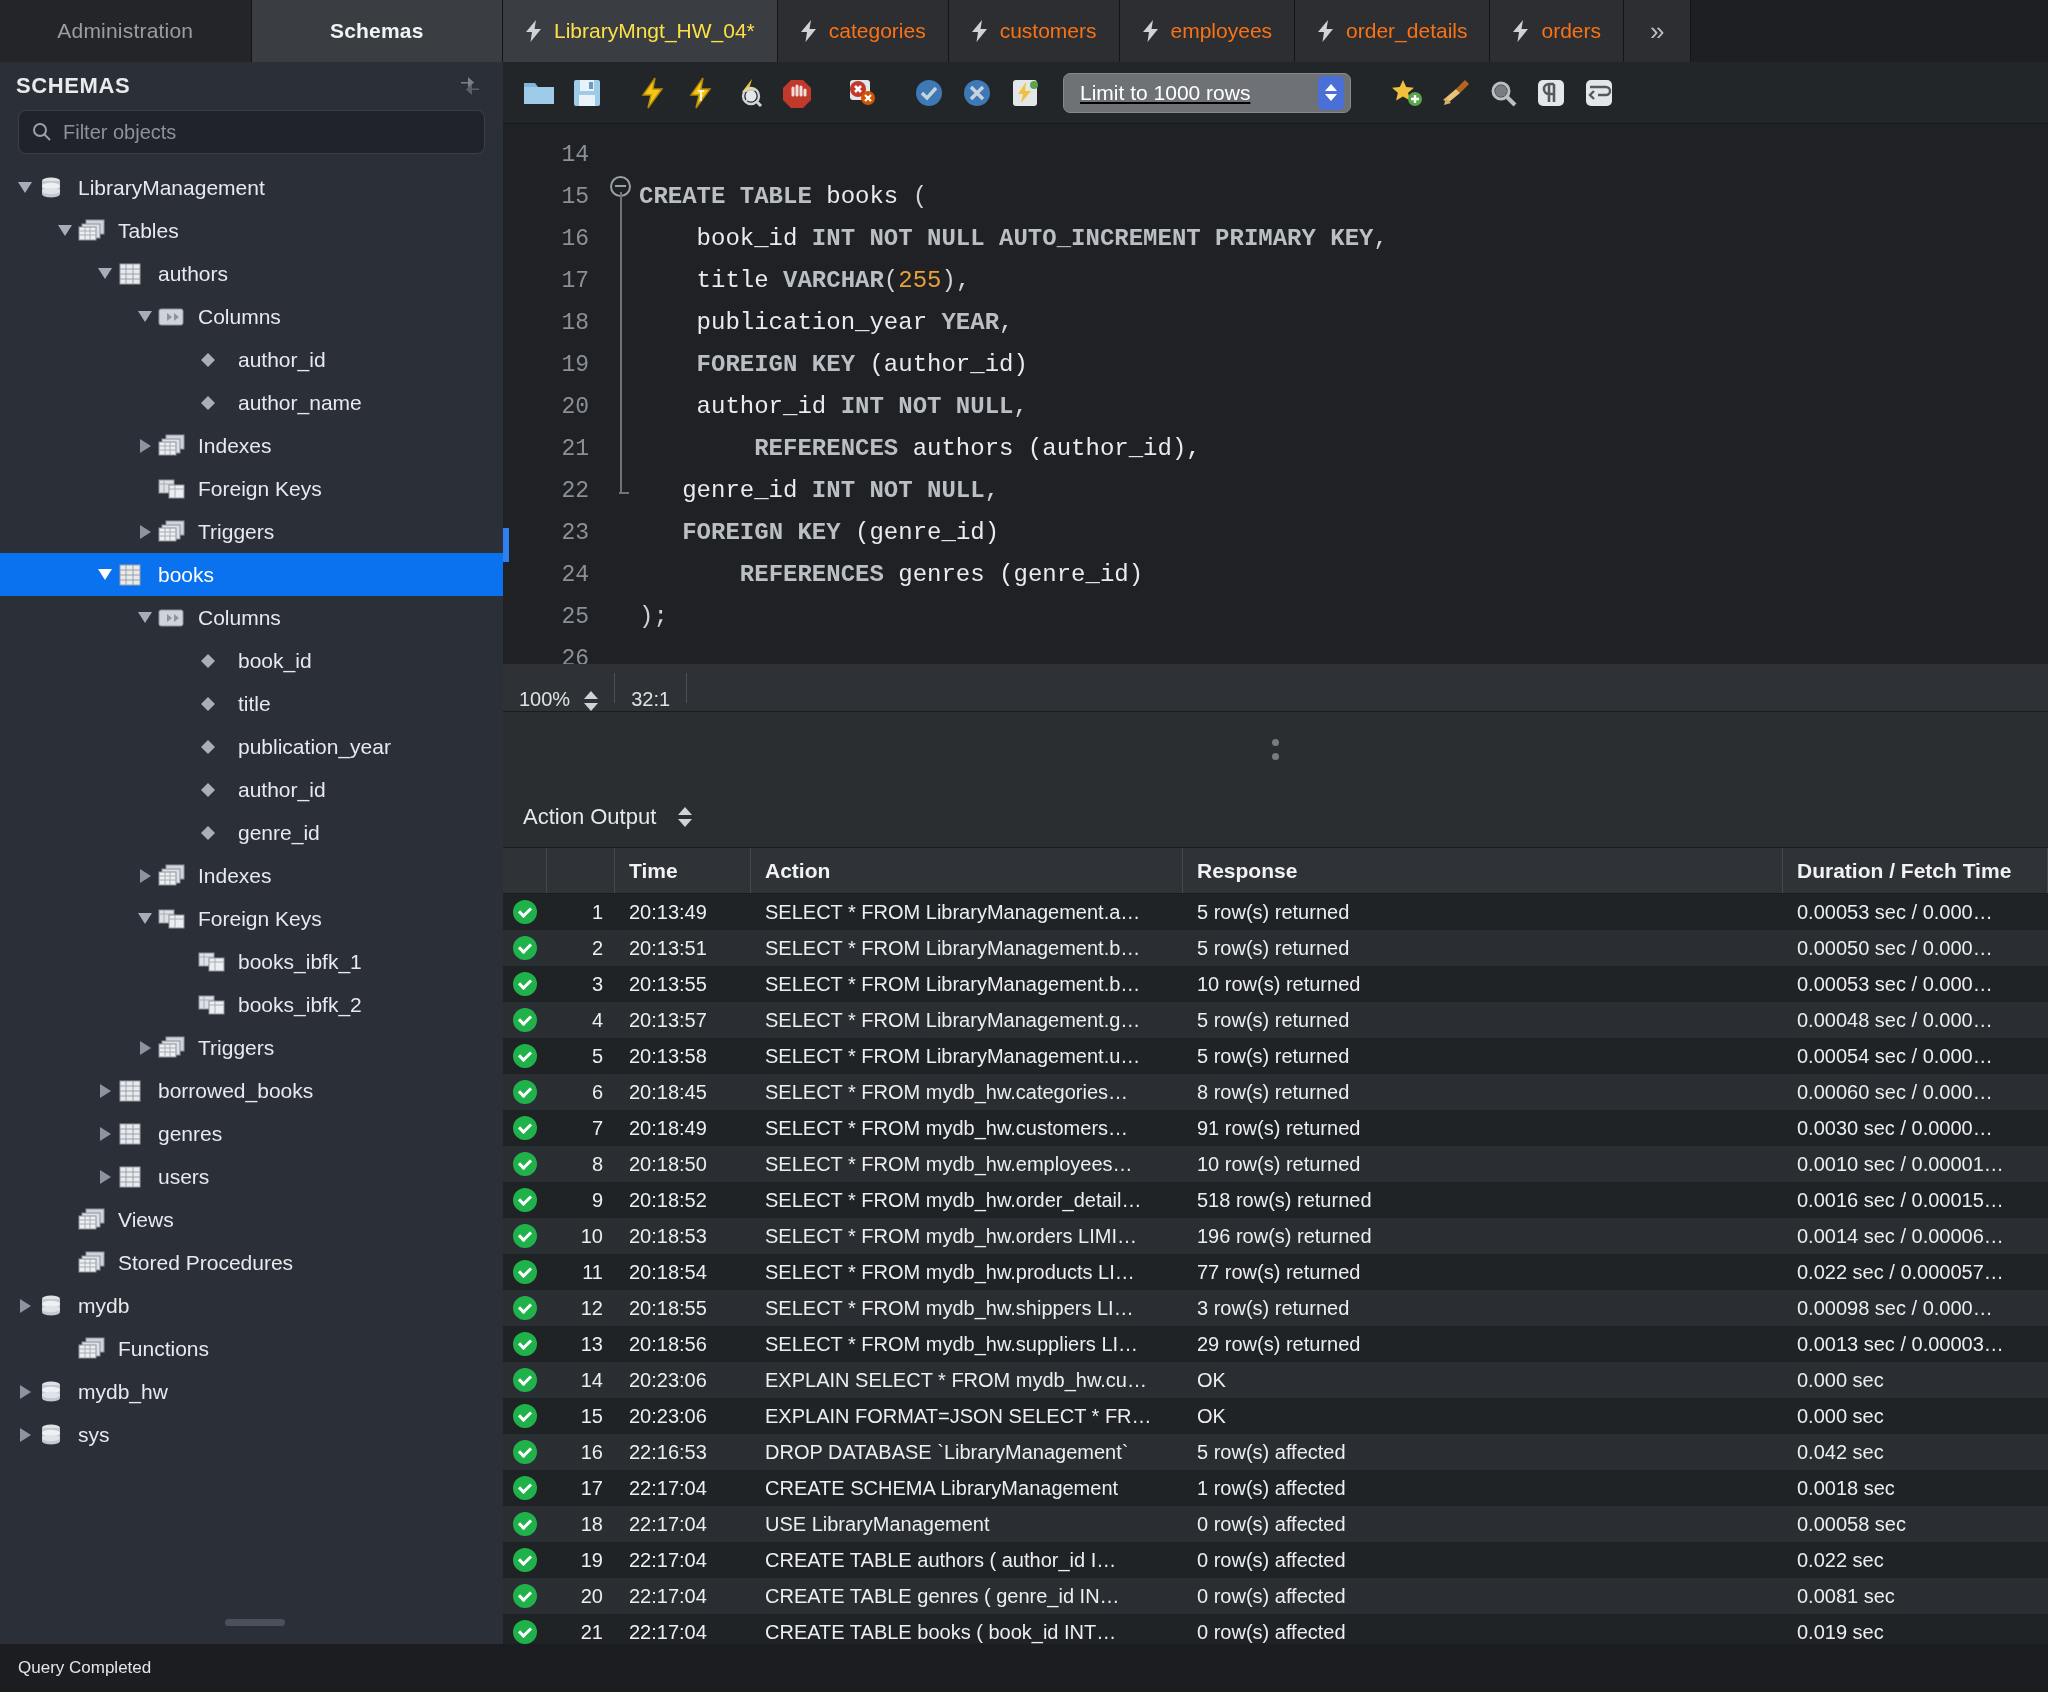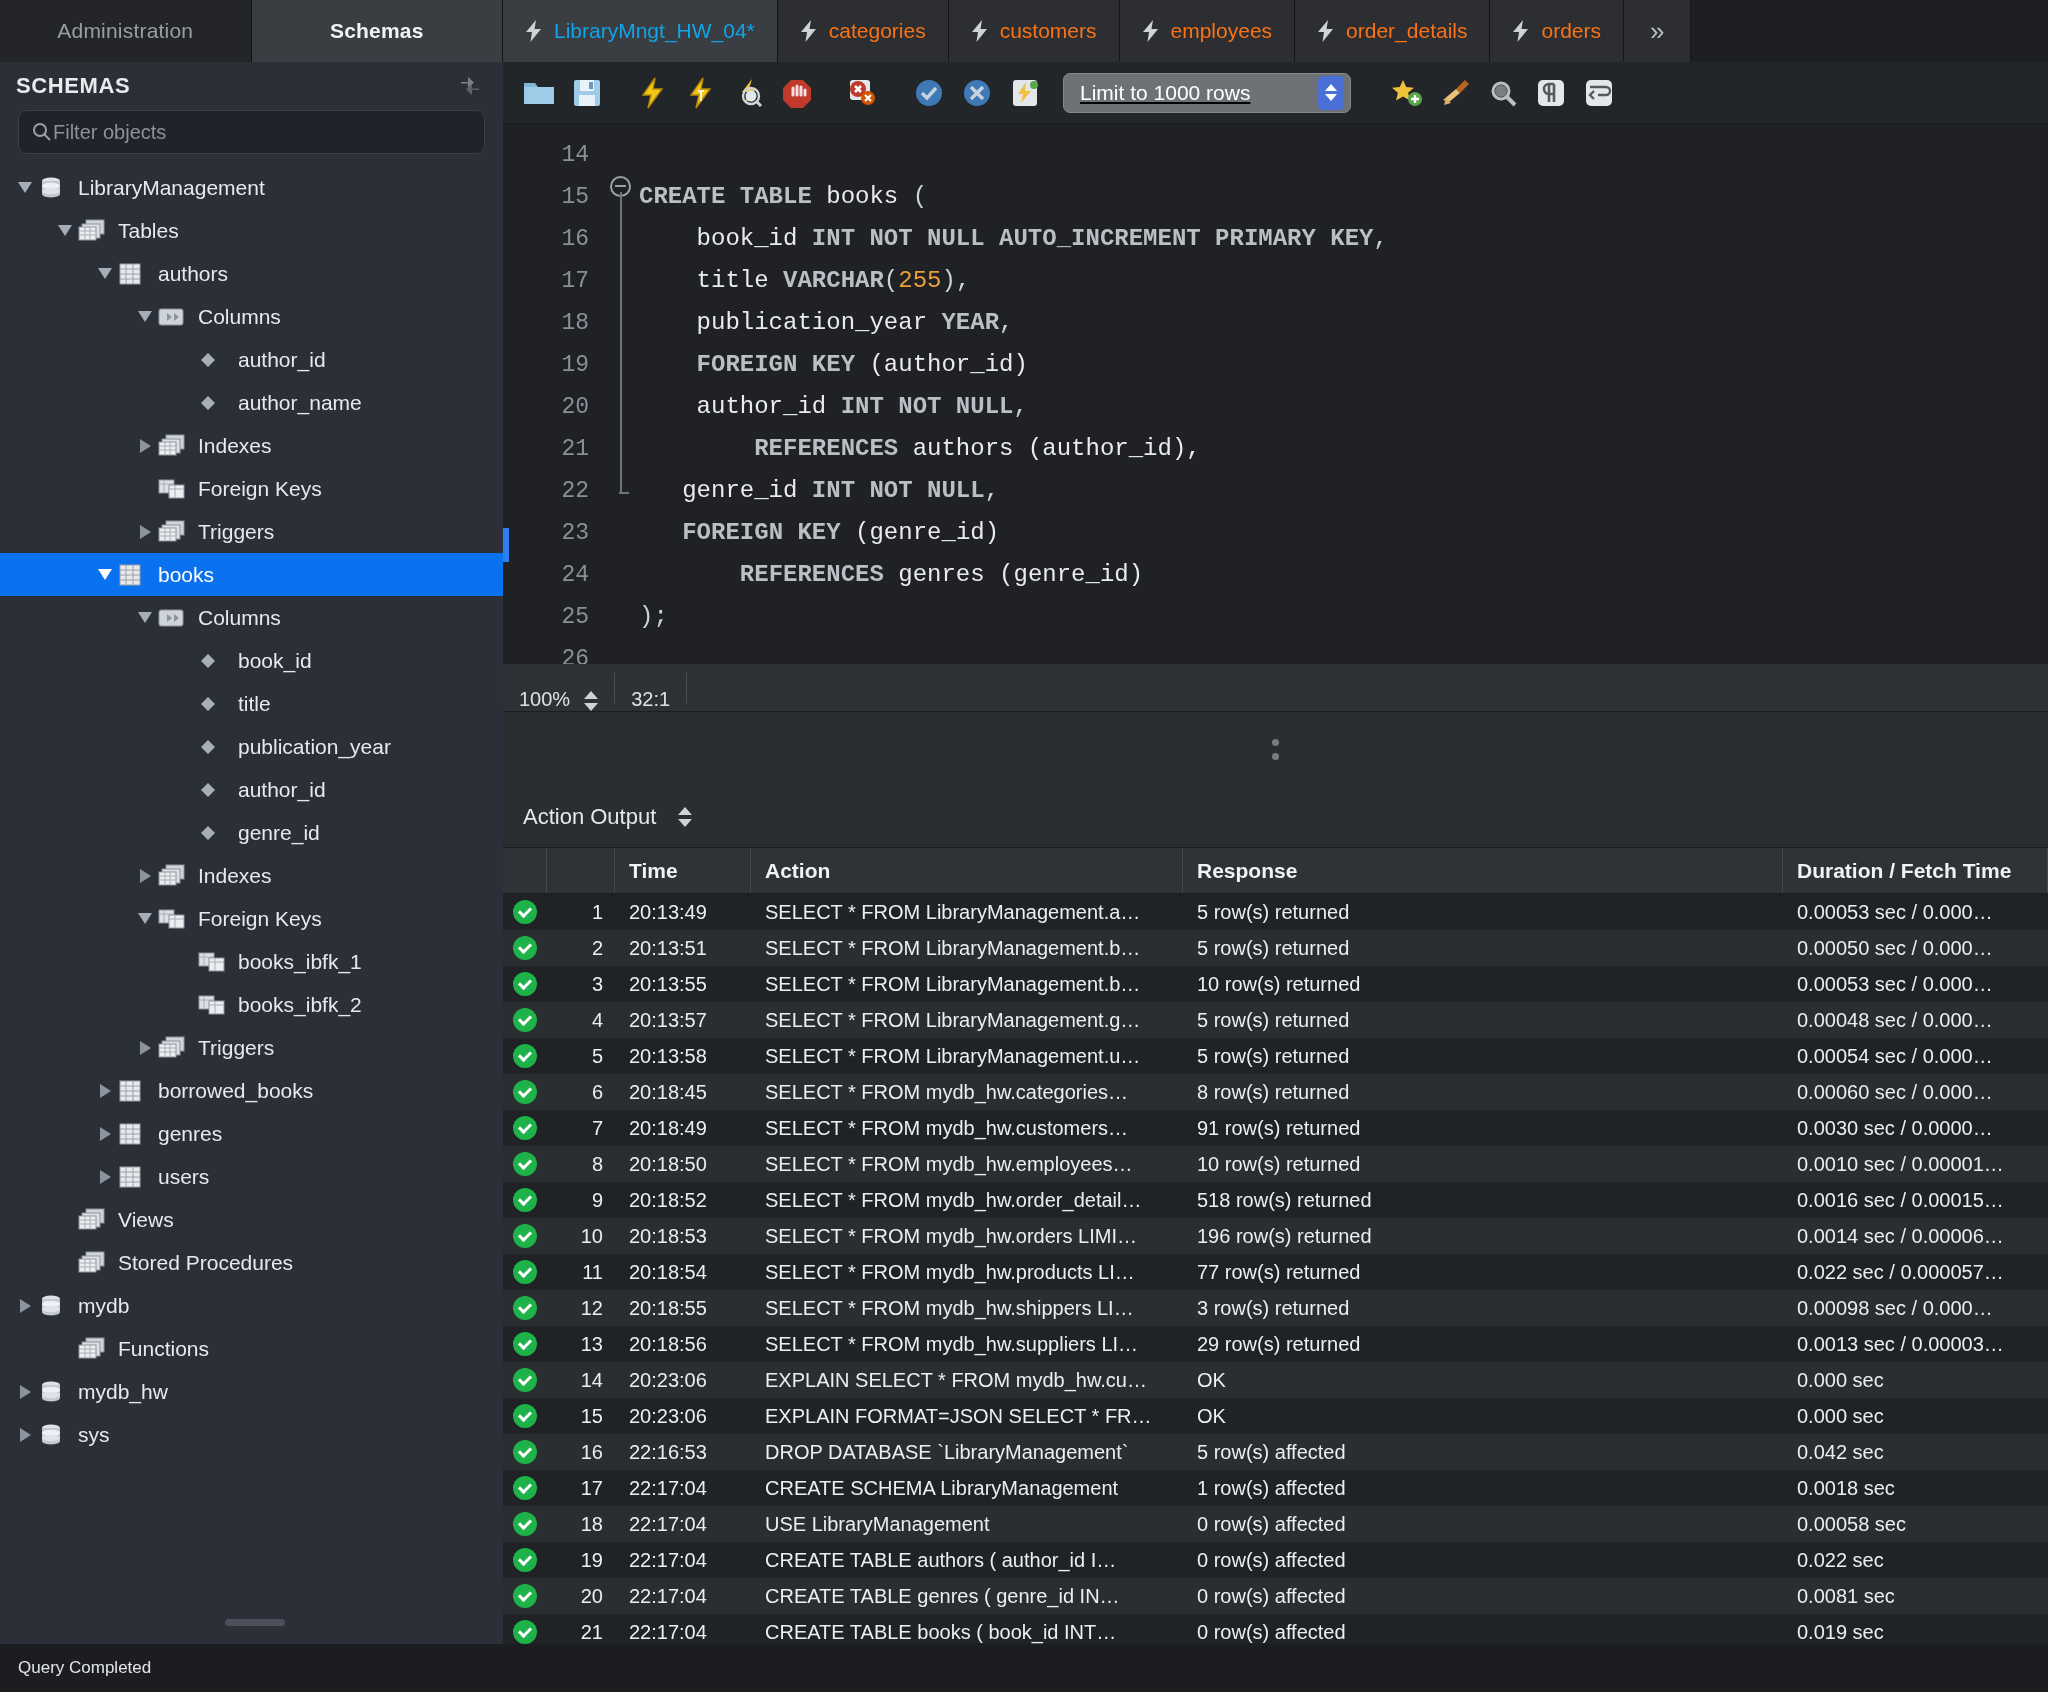--- a/index.html
+++ b/index.html
@@ -20,39 +20,39 @@
     font-size: 21px; color: #9a9ea4; background: #232528;
     border-right: 1px solid #121315; letter-spacing: .2px;
   }
   .sidetab.active { background: #3a3d42; color: #f2f3f5; font-weight: bold; }
   .sqltabs { flex: 1 1 auto; display: flex; }
   .sqltab {
     display: flex; align-items: center; gap: 12px; padding: 0 22px;
     background: #2c2e31; color: #f97316; font-size: 21px;
     border-right: 1px solid #141517; white-space: nowrap;
   }
-  .sqltab.active { background: #3a3d42; color: #0ea5e9; }
+  .sqltab.active { background: #3a3d42; color: #fde047; }
   .sqltab.more { padding: 0 26px; color: #b9bcc1; font-size: 26px; }
   .bolt { width: 17px; height: 22px; flex: 0 0 17px; display:inline-block; }
 
   
   .body { flex: 1 1 auto; display: flex; min-height: 0; }
 
   
   .sidebar { width: 503px; flex: 0 0 503px; background: #2b2f38; display: flex; flex-direction: column; min-height: 0; position: relative; }
   .schemas-hdr {
     height: 48px; display: flex; align-items: center; justify-content: space-between;
     padding: 0 20px 0 16px; background: #2b2f38;
   }
   .schemas-hdr .title { font-size: 22px; font-weight: bold; color: #e9eaec; letter-spacing: .6px; }
   .refresh-ico { width: 26px; height: 26px; opacity: .72; }
   .filterwrap { padding: 0 18px 10px 18px; }
   .filterbox {
     height: 44px; background: #20232a; border: 1px solid #3b3f49; border-radius: 8px;
-    display: flex; align-items: center; padding: 0 12px;
+    display: flex; align-items: center; gap: 10px; padding: 0 12px;
   }
   .filterbox .ph { font-size: 20px; color: #8d9198; }
   .tree { flex: 1 1 auto; overflow: hidden; padding-top: 2px; }
   .node { height: 43px; display: flex; align-items: center; color: #e7e9ec; font-size: 21px; white-space: nowrap; }
   .node.sel { background: #0a72ef; color: #fff; }
   .node.bold { font-weight: normal; }
   .tw { width: 26px; flex: 0 0 26px; display: flex; align-items: center; justify-content: center; }
   .tri { width: 0; height: 0; }
   .tri.r { border-left: 11px solid #8e949d; border-top: 7px solid transparent; border-bottom: 7px solid transparent; }
   .tri.d { border-top: 11px solid #a7adb6; border-left: 7px solid transparent; border-right: 7px solid transparent; }

